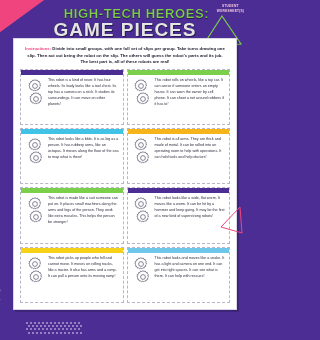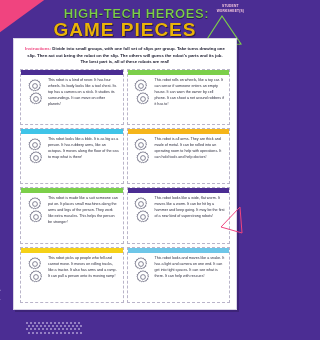--- a/index.html
+++ b/index.html
@@ -53,21 +53,21 @@
     letter-spacing: .6px;
     color: #7ccf4a;
     -webkit-text-stroke: 0.2px #2a1a52;
     text-shadow: 0 1px 0 #2a1a52;
     margin-left: 23px;
   }
   .maintitle {
     font-size: 19px;
     font-weight: bold;
     letter-spacing: 1px;
-    color: #eab308;
+    color: #e5e5e5;
     line-height: 1;
     margin-top: -1px;
     text-shadow: 1px 1px 0 #2a1a52, -0.5px 0 0 #2a1a52, 0 -0.5px 0 #2a1a52;
   }
   .corner-tag {
     position: absolute; right: 6px; top: 4px;
     text-align: center;
     font-size: 3.2px;
     font-weight: bold;
     line-height: 1.5;

